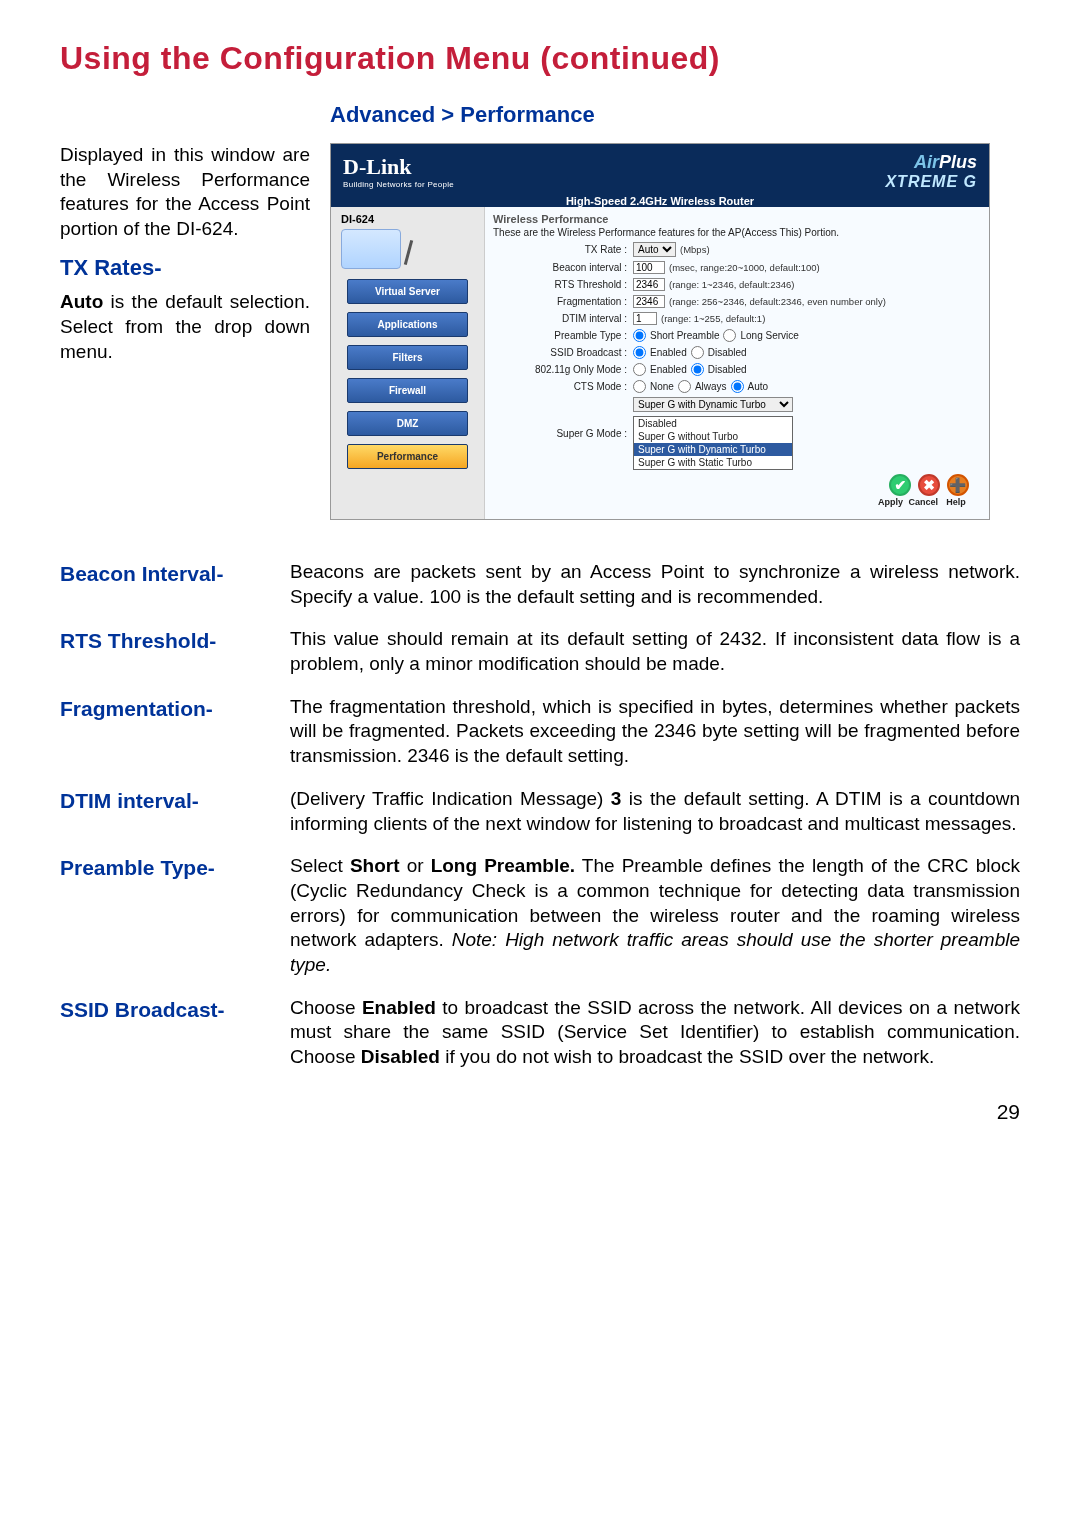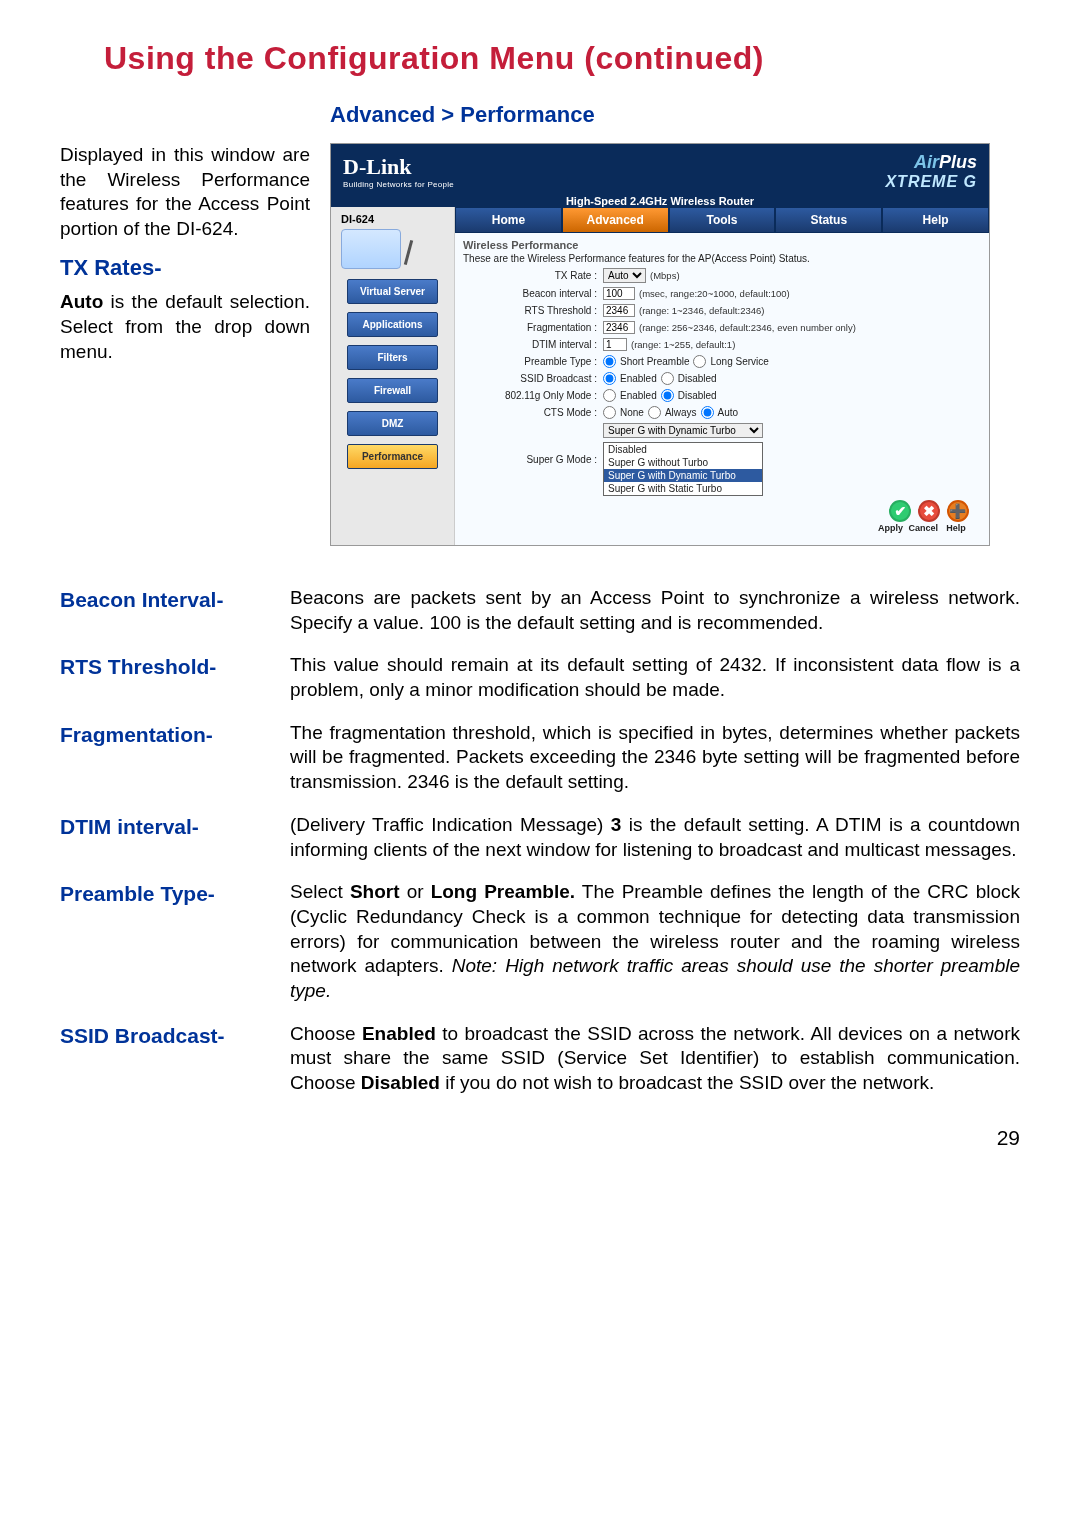--- a/index.html
+++ b/index.html
@@ -9,21 +9,20 @@
     width: 1080px;
     padding: 40px 60px 40px 60px;
     color: #000;
   }
   .page-title {
     color: #c41e3a;
     font-size: 32px;
     font-weight: bold;
     margin-bottom: 25px;
     letter-spacing: 0.5px;
-    margin-left: 44px;
   }
   .breadcrumb {
     color: #003399;
     font-size: 22px;
     font-weight: bold;
     margin-left: 270px;
     margin-bottom: 15px;
   }
   .upper-section {
     display: flex;
@@ -63,21 +62,21 @@
   .dlink-sub { font-size: 8px; display:block; letter-spacing:0.3px; }
   .airplus { text-align:right; }
   .airplus .brand { font-style: italic; font-weight:bold; font-size:18px; }
   .airplus .brand .air { color: #7cc3e8; }
   .airplus .xtreme { font-size: 16px; font-weight:bold; letter-spacing:1px; font-style:italic; color:#c0e8ff;}
   .router-sub {
     background:#0a2b5a; color:#fff; text-align:center; font-size:11px; font-weight:bold; 
   }
   .router-body { display:flex; }
   .router-side {
-    width: 124px;
+    width: 154px;
     background: #e8e8e8;
     padding: 6px 10px 30px 10px;
     border-right:1px solid #ccc;
   }
   .model { font-size:11px; font-weight:bold; margin-bottom:4px; }
   .device-img { width:60px; height:40px; background: linear-gradient(#d4e8ff,#b0d4ff); border-radius:4px; border:1px solid #88aadd; margin-bottom:10px; position:relative; }
   .device-img::after {content:"";position:absolute;right:-10px;top:10px;width:3px;height:25px;background:#555;transform:rotate(15deg);}
   .side-btn {
     display:block;
     background: linear-gradient(#4a7bc9,#2d5aa0);
@@ -168,30 +167,23 @@
         <div class="model">DI-624</div>
         <div class="device-img"></div>
         <span class="side-btn">Virtual Server</span>
         <span class="side-btn">Applications</span>
         <span class="side-btn">Filters</span>
         <span class="side-btn">Firewall</span>
         <span class="side-btn">DMZ</span>
         <span class="side-btn active">Performance</span>
       </div>
       <div class="router-main">
-        <div class="tab-row">
-          <div class="tab">Home</div>
-          <div class="tab active">Advanced</div>
-          <div class="tab">Tools</div>
-          <div class="tab">Status</div>
-          <div class="tab">Help</div>
-        </div>
         <div class="panel">
           <div class="panel-title">Wireless Performance</div>
-          <div>These are the Wireless Performance features for the AP(Access Point) Status.</div>
+          <div>These are the Wireless Performance features for the AP(Access This) Portion.</div>
 
           <div class="panel-row">
             <div class="lbl">TX Rate :</div>
             <div class="val">
               <select><option>Auto</option></select>
               <span class="hint">(Mbps)</span>
             </div>
           </div>
           <div class="panel-row">
             <div class="lbl">Beacon interval :</div>

